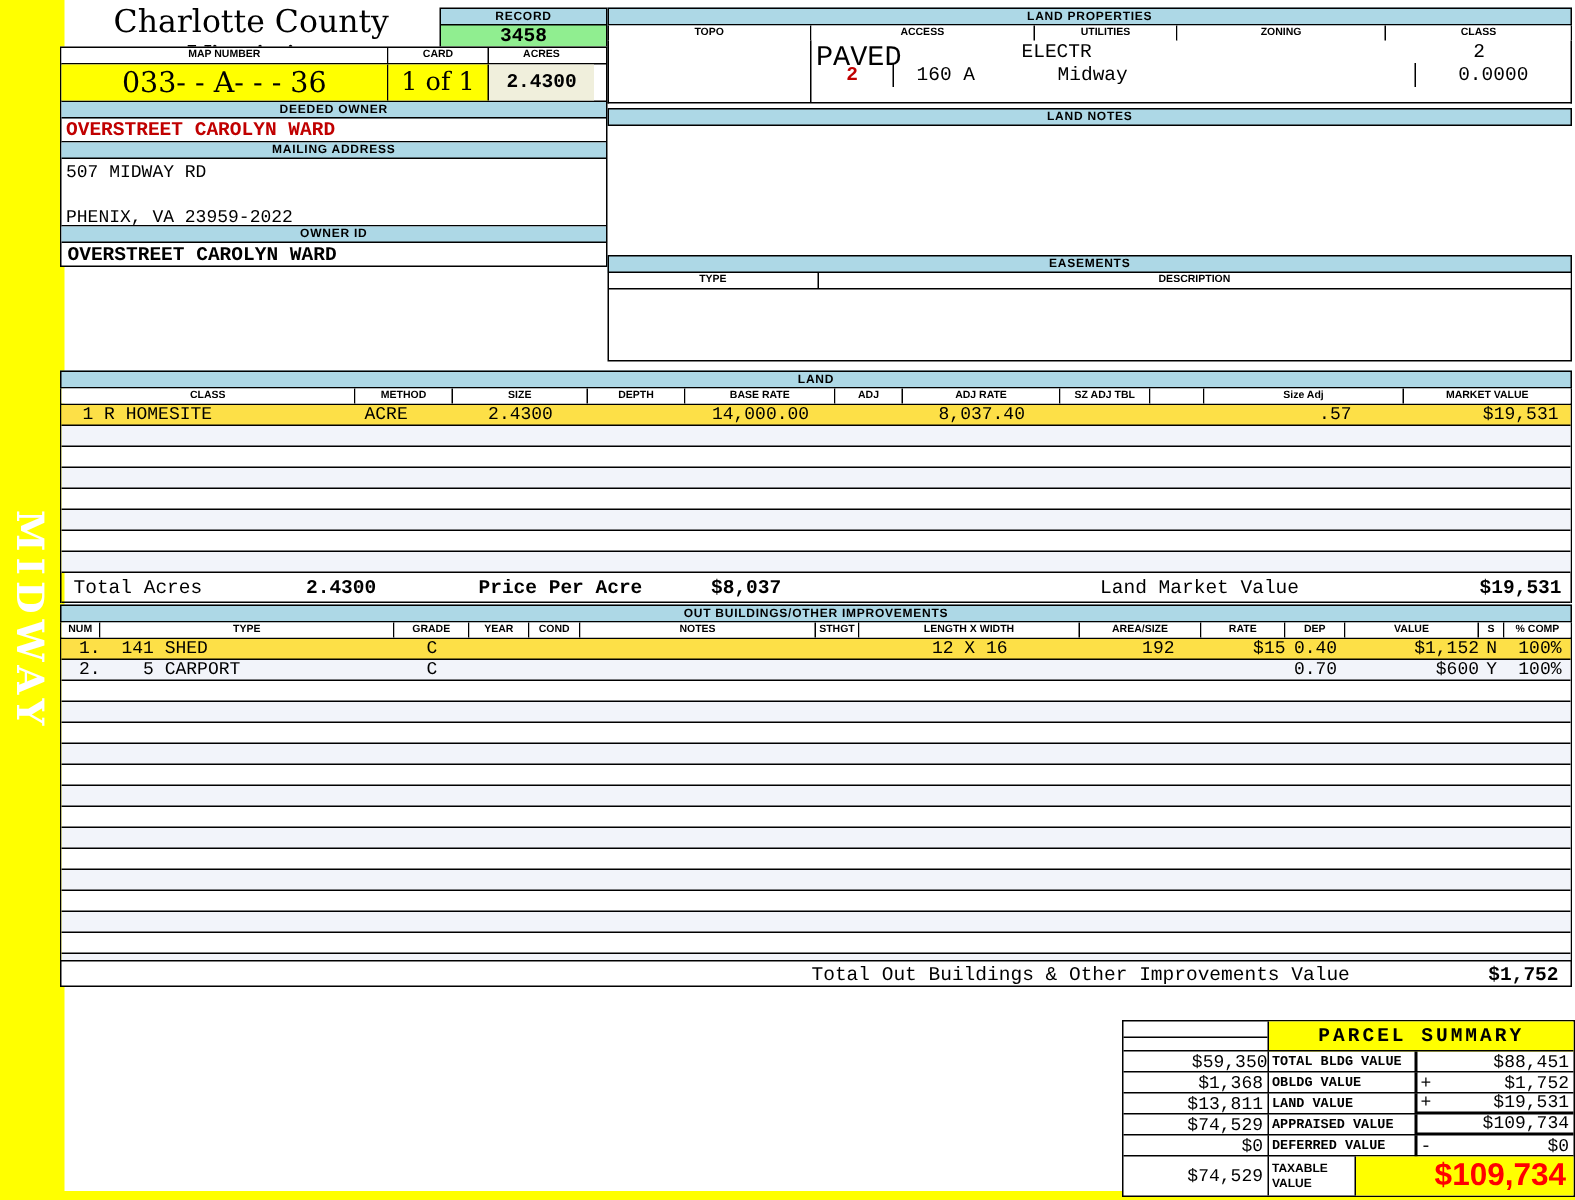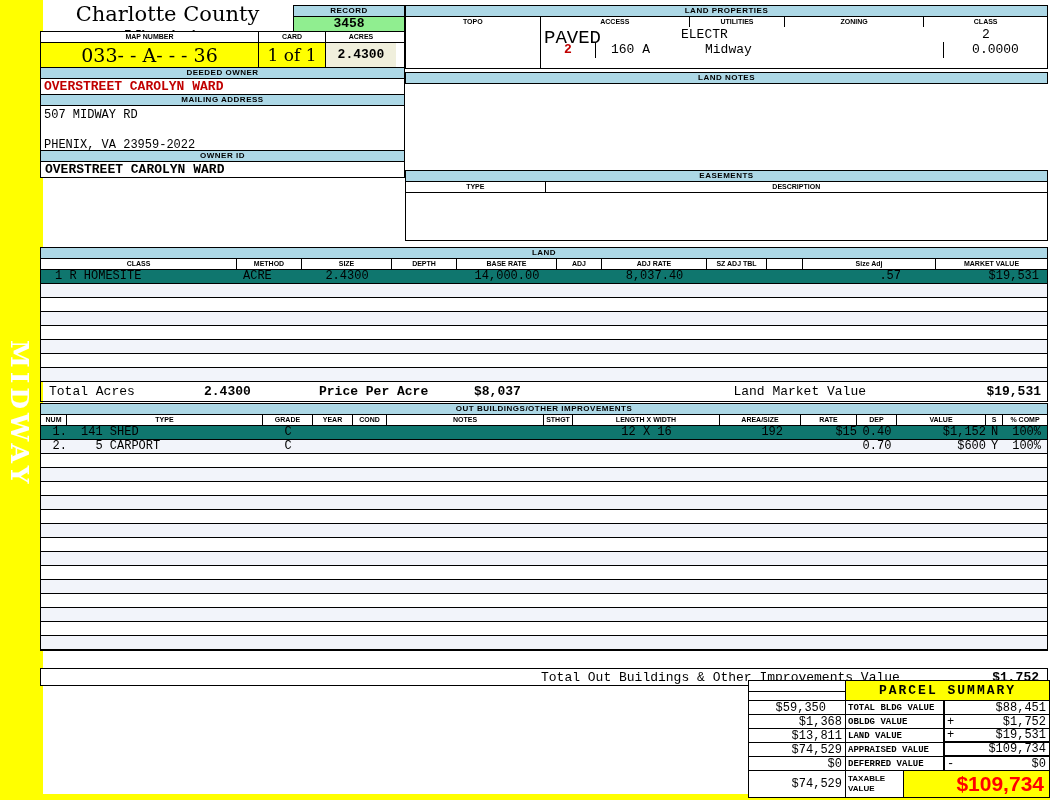--- a/index.html
+++ b/index.html
@@ -10,21 +10,21 @@
   .left-strip{left:0;top:0;width:43px;height:794px;background:#FFFF00;}
   .bottom-strip{left:0;top:794px;width:1050px;height:6px;background:#FFFF00;}
   .vtext{position:absolute;left:5px;top:340px;writing-mode:vertical-rl;
          font-family:"DejaVu Serif",serif;font-weight:bold;font-size:25px;
          color:#fff;letter-spacing:4px;}
   
   .bar{background:#ADD8E6;border:1px solid #000;font:bold 8px "Liberation Sans",sans-serif;
        text-align:center;line-height:10px;height:10px;letter-spacing:.5px;}
   .hcell{border-right:1px solid #000;border-top:1px solid #000;font:bold 7px "Liberation Sans",sans-serif;
          text-align:center;line-height:10px;height:10px;box-sizing:border-box;background:#fff;}
-  .trow{display:flex;height:13px;line-height:13px;font-size:12px;border-bottom:1px solid #000;background:#0f766e;}
+  .trow{display:flex;height:13px;line-height:13px;font-size:12px;border-bottom:1px solid #000;background:#fde047;}
   .trow>div{box-sizing:border-box;overflow:hidden;white-space:pre;}
   .erow{height:13px;border-bottom:1px solid #000;background:#fff;}
   .erow.alt1{background:#F2F4FA;}
   .b{font-weight:bold;}
   .right{text-align:right;}
   .center{text-align:center;}
   
   .title{font-family:"DejaVu Serif",serif;font-size:21px;text-align:center;}
   .subtitle{font:7px "Liberation Sans",sans-serif;text-align:center;}
   .record-box{left:293px;top:5px;width:110px;border:1px solid #000;}
@@ -235,34 +235,34 @@
           <div class="erow"></div>
           <div class="erow alt1"></div>
           <div class="erow"></div>
           <div class="erow alt1"></div>
           <div class="erow"></div>
           <div class="erow alt1"></div>
         </div>
     </div>
   </div>
 
-  <div class="abs" style="left:40px;top:668px;width:1008px;height:18px;border:1px solid #000;display:flex;align-items:center;font-size:13px;background:#fff;box-sizing:border-box;">
+  <div class="abs" style="left:40px;top:640px;width:1008px;height:18px;border:1px solid #000;display:flex;align-items:center;font-size:13px;background:#fff;box-sizing:border-box;">
     <div style="margin-left:500px;">Total Out Buildings &amp; Other Improvements Value</div>
     <div class="b right" style="flex:1;padding-right:8px;">$1,752</div>
   </div>
 
   <div class="abs" style="left:748px;top:680px;width:300px;border:1px solid #000;background:#fff;">
     <div style="display:flex;height:20px;">
       <div style="width:97px;border-right:1px solid #000;border-bottom:1px solid #000;box-sizing:border-box;">
         <div style="height:10px;border-bottom:1px solid #000;"></div>
       </div>
       <div class="ycell b center" style="flex:1;border-bottom:1px solid #000;font-size:13px;line-height:19px;letter-spacing:2px;">PARCEL SUMMARY</div>
     </div>
     <div style="display:flex;height:14px;">
-      <div class="ps-cell right" style="width:97px;justify-content:flex-end;padding-right:19px;">$59,350</div>
+      <div class="ps-cell right" style="width:97px;justify-content:flex-end;padding-right:0;">$59,350</div>
       <div class="ps-cell ps-label" style="width:98px;">TOTAL BLDG VALUE</div>
       <div class="ps-cell" style="flex:1;border-right:none;border-left:1px solid #000;">
         <span style="width:14px;padding-left:2px;"></span>
         <span class="right" style="flex:1;padding-right:3px;">$88,451</span>
       </div>
     </div>
     <div style="display:flex;height:14px;">
       <div class="ps-cell right" style="width:97px;justify-content:flex-end;padding-right:3px;">$1,368</div>
       <div class="ps-cell ps-label" style="width:98px;">OBLDG VALUE</div>
       <div class="ps-cell" style="flex:1;border-right:none;border-left:1px solid #000;">

